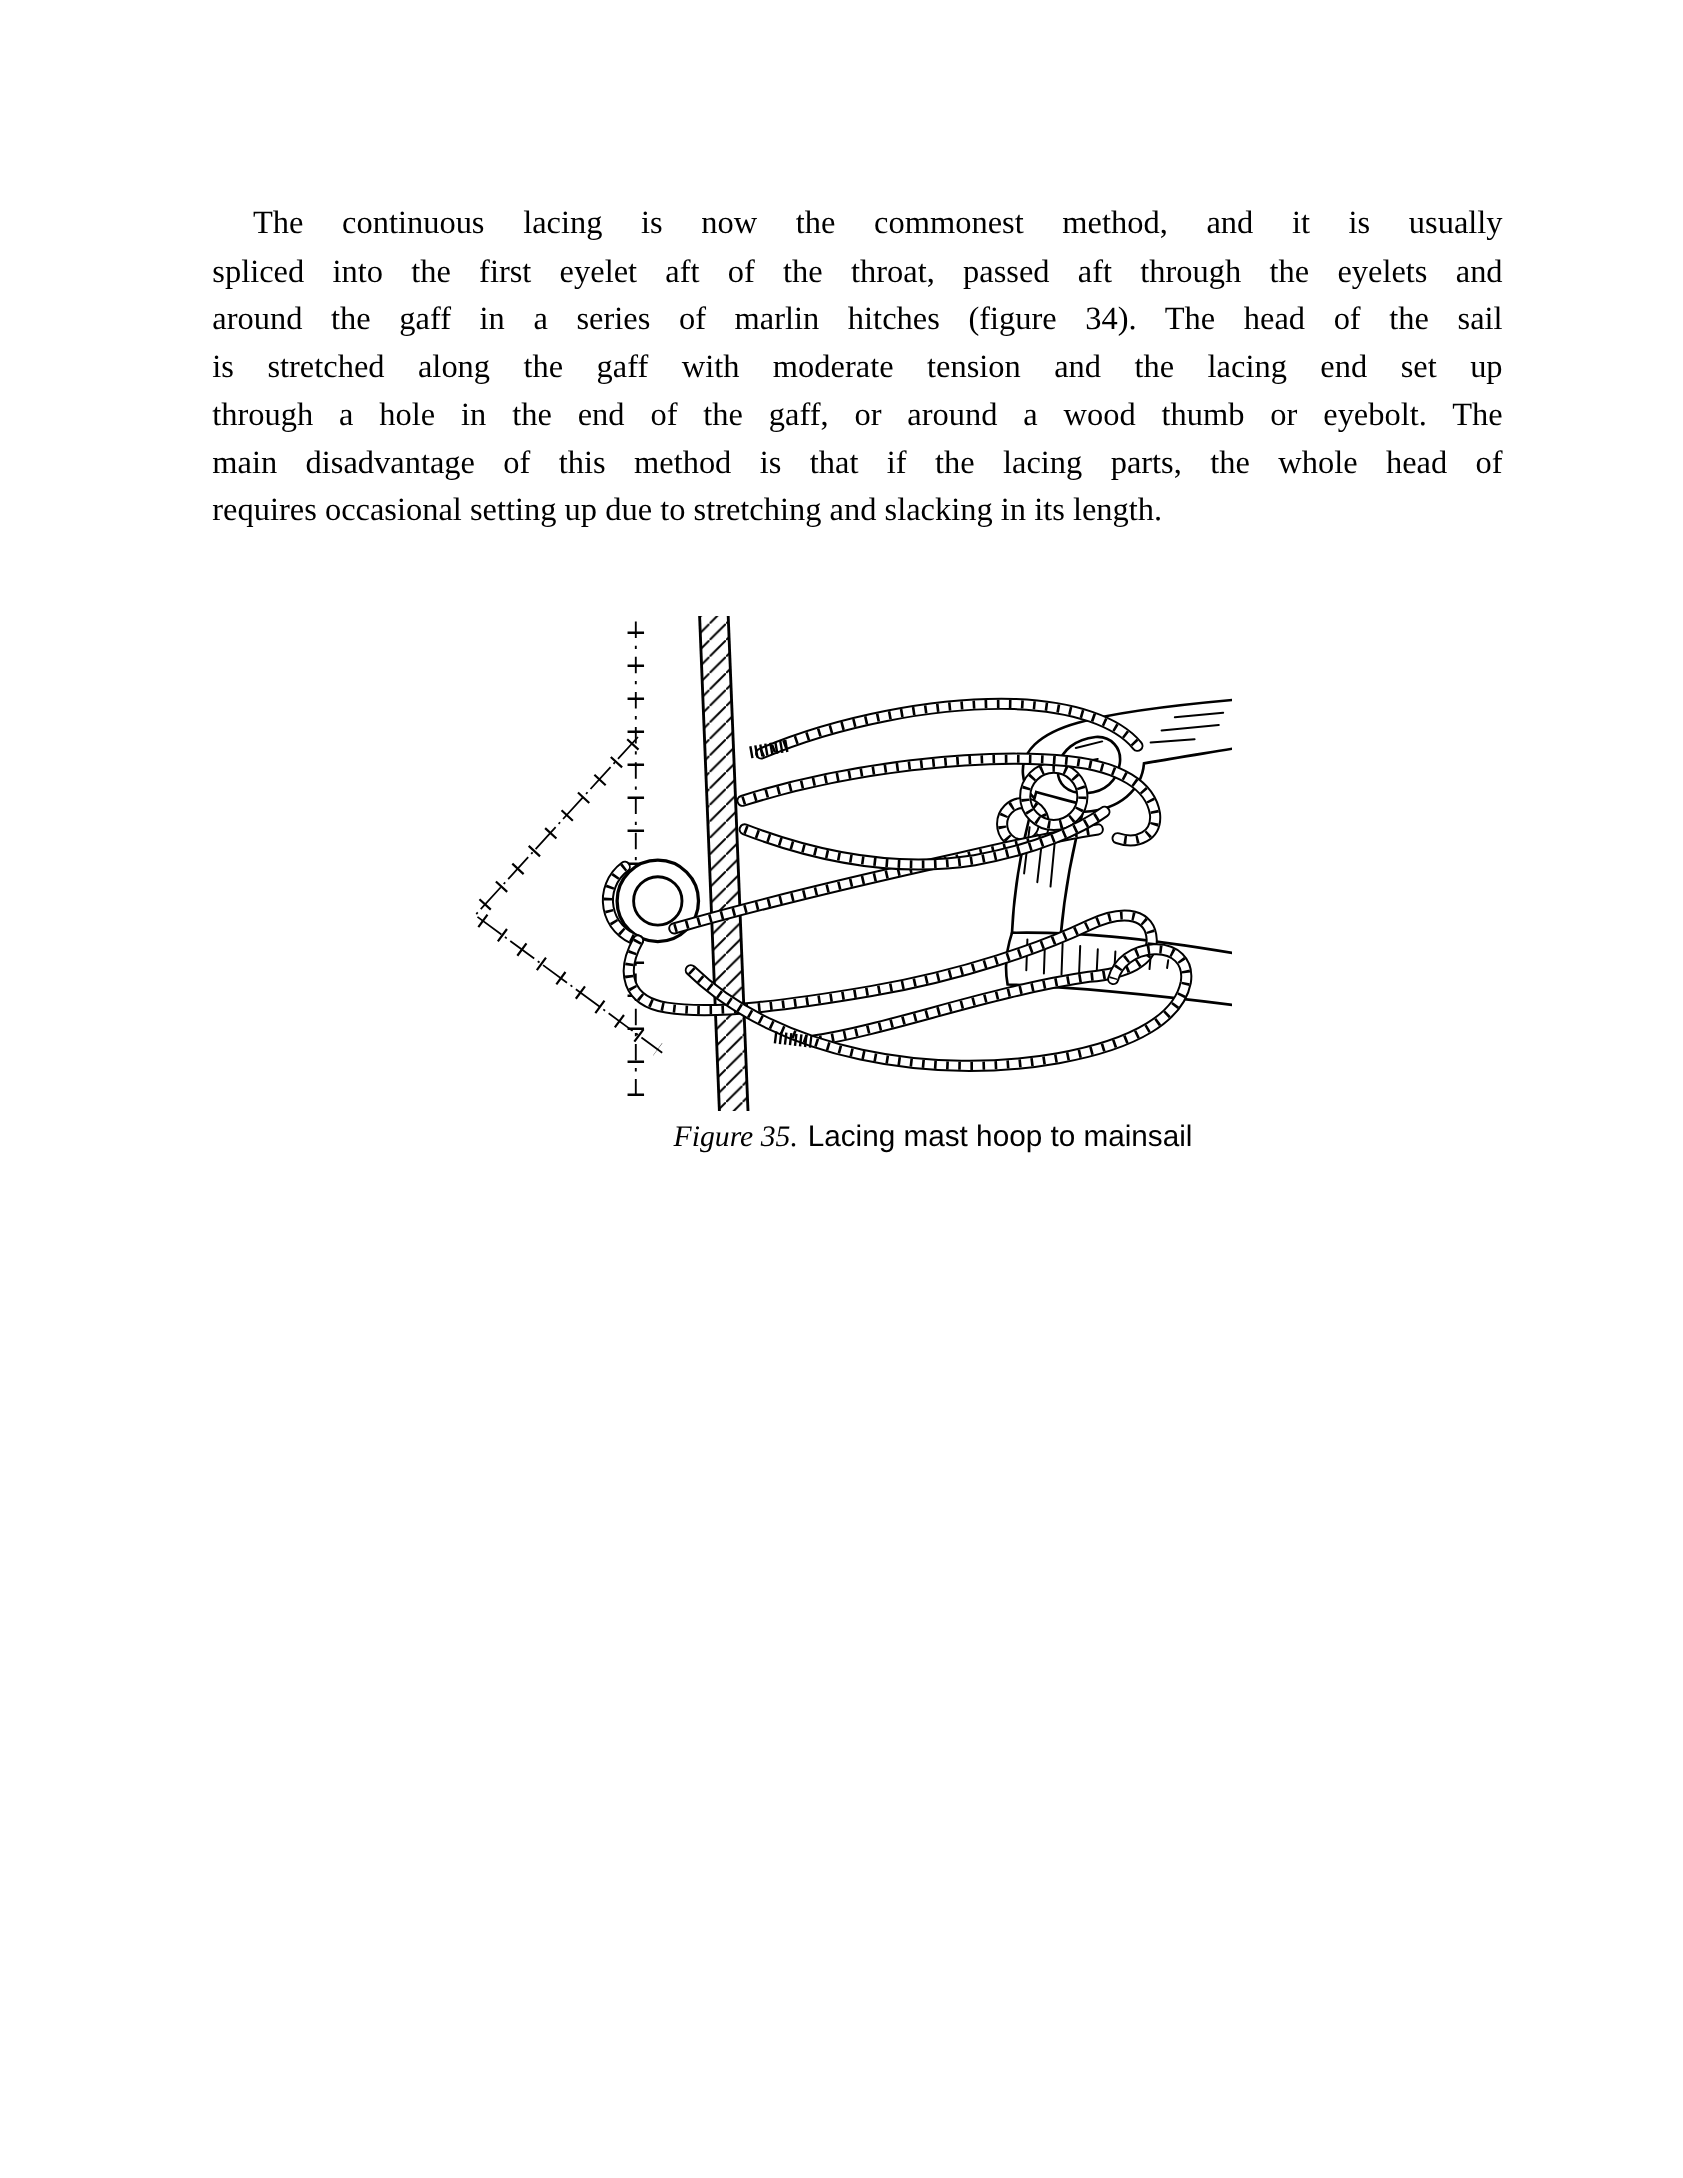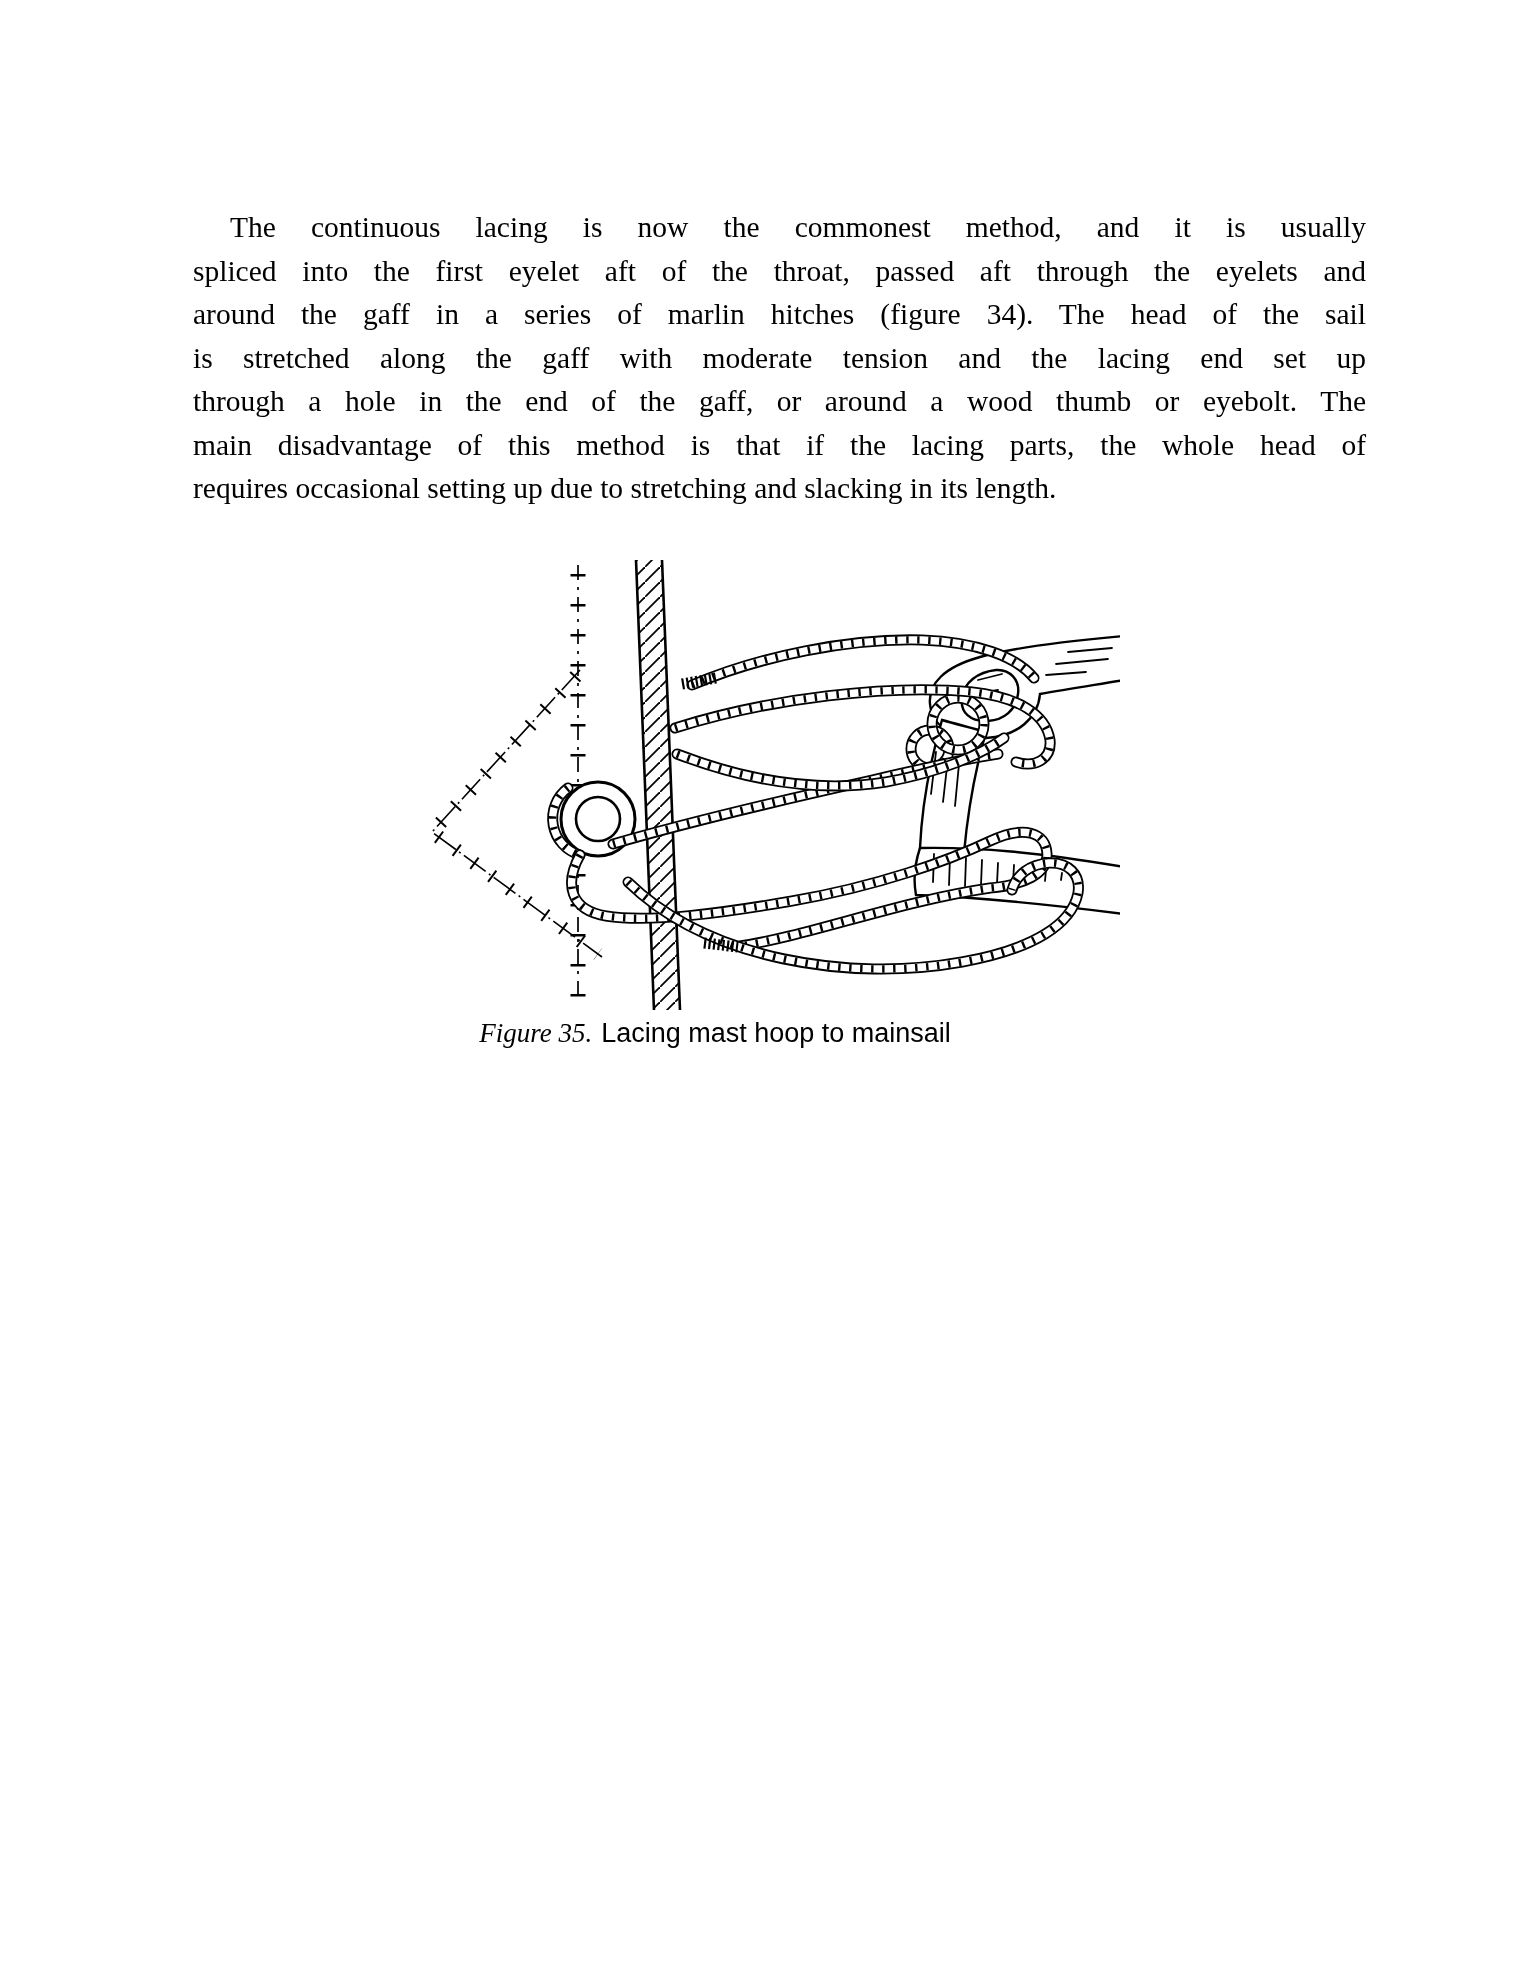--- a/index.html
+++ b/index.html
@@ -21,21 +21,21 @@
     line-height: 43.5px;
     color: #000;
   }
   .pline {
     text-align: justify;
     text-align-last: justify;
     white-space: normal;
     height: 43.5px;
     overflow: visible;
   }
-  .pline.first { text-indent: 37px; margin-top: 24px; }
+  .pline.first { text-indent: 37px; }
   .pline.last { text-align: center; text-align-last: left; }
   .figlink {
     color: #000000;
     text-decoration: none;
     cursor: pointer;
   }
 
   
   .figure-wrap {
     position: absolute;
@@ -56,22 +56,22 @@
   .ring-inner { fill:none;    stroke:#000; stroke-width:2.6; }
 
   .rope-o { stroke:#000; stroke-width:11;  fill:none; stroke-linecap:round; }
   .rope-i { stroke:#fff; stroke-width:7.4; fill:none; stroke-linecap:round; }
   .rope-h { stroke:#000; stroke-width:7.4; fill:none; stroke-dasharray:2.4 8.6; }
   .tip    { stroke:#000; stroke-width:11;  fill:none; stroke-dasharray:2.2 2.4; }
 
   
   .caption {
     position: absolute;
-    left: 335px; top: 1016px; width: 760px;
-    text-align: center;
+    left: 324px; top: 1016px; width: 760px;
+    text-align: right;
     font-size: 27px;
     line-height: 34px;
     white-space: nowrap;
   }
   .caption .cap-label {
     font-family: "Liberation Serif", serif;
     font-style: italic;
     margin-right: 9px;
   }
   .caption .cap-text {

